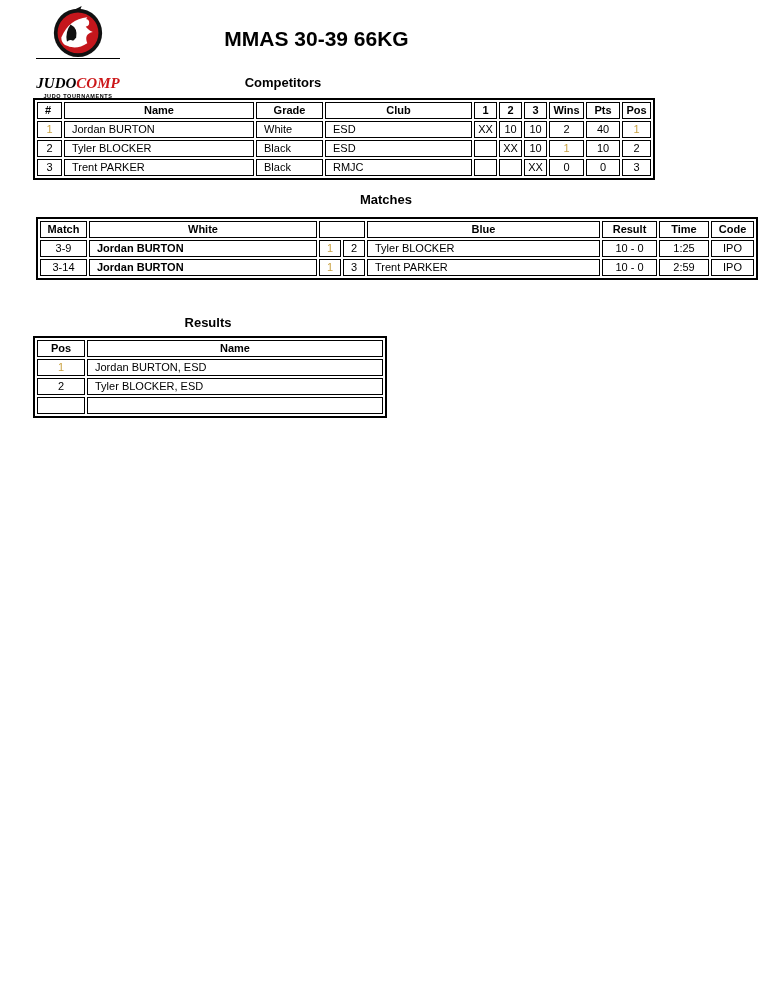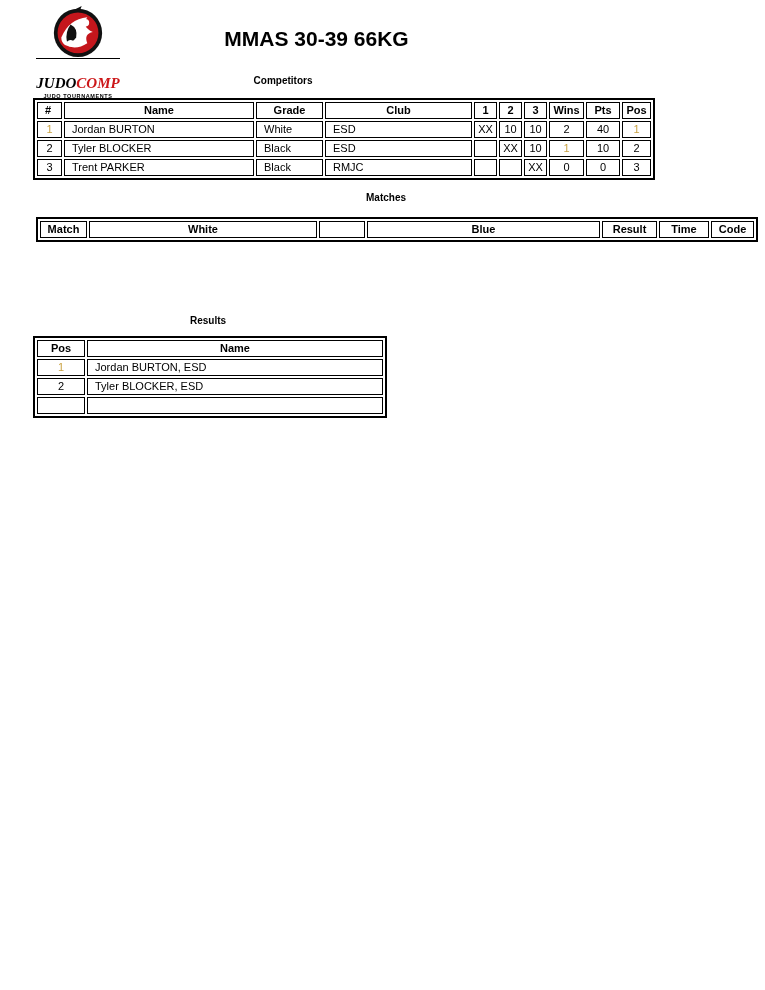--- a/index.html
+++ b/index.html
@@ -12,21 +12,21 @@
   .logo{position:absolute;left:30px;top:6px;width:96px;text-align:center;}
   .logo-emblem{display:block;margin:0 auto;}
   .brand{display:inline-block;border-top:1.5px solid #000;padding-top:17px;
          font-family:"Liberation Serif",serif;font-weight:bold;font-style:italic;
          font-size:15px;letter-spacing:0px;line-height:14px;white-space:nowrap;}
   .brand .red{color:#cc1719;}
   .tagline{font-size:5.5px;font-weight:bold;letter-spacing:0.6px;margin-top:1px;}
   
   .page-title{position:absolute;top:27px;left:0;width:633px;text-align:center;
               font-size:21px;font-weight:bold;}
-  .sec-heading{position:absolute;font-size:10px;font-weight:bold;text-align:center;}
+  .sec-heading{position:absolute;font-size:13px;font-weight:bold;text-align:center;}
   #h-competitors{top:75px;left:33px;width:500px;}
   #h-matches{top:192px;left:36px;width:700px;}
   #h-results{top:315px;left:33px;width:350px;}
   
   table.grid{
     position:absolute;border-collapse:separate;border-spacing:2px;
     border:2px solid #000;table-layout:fixed;background:#fff;
   }
   table.grid td,table.grid th{
     border:1px solid #000;font-size:11px;line-height:15px;height:15px;
@@ -144,20 +144,40 @@
   <tbody>
       <tr>
     <th>Match</th>
     <th>White</th>
     <th colspan="2"></th>
     <th>Blue</th>
     <th>Result</th>
     <th>Time</th>
     <th>Code</th>
   </tr>
+  <tr>
+    <td>3-9</td>
+    <td class="al b">Jordan BURTON</td>
+    <td class="gold">1</td>
+    <td>2</td>
+    <td class="al">Tyler BLOCKER</td>
+    <td>10 - 0</td>
+    <td>1:25</td>
+    <td>IPO</td>
+  </tr>
+  <tr>
+    <td>3-14</td>
+    <td class="al b">Jordan BURTON</td>
+    <td class="gold">1</td>
+    <td>3</td>
+    <td class="al">Trent PARKER</td>
+    <td>10 - 0</td>
+    <td>2:59</td>
+    <td>IPO</td>
+  </tr>
 </tbody>
   </table>
 
 <div class="sec-heading" id="h-results">Results</div>
 
 <table class="grid" id="t-results">
   <colgroup>
     <col style="width:48px">
       <col style="width:296px">
   </colgroup>

